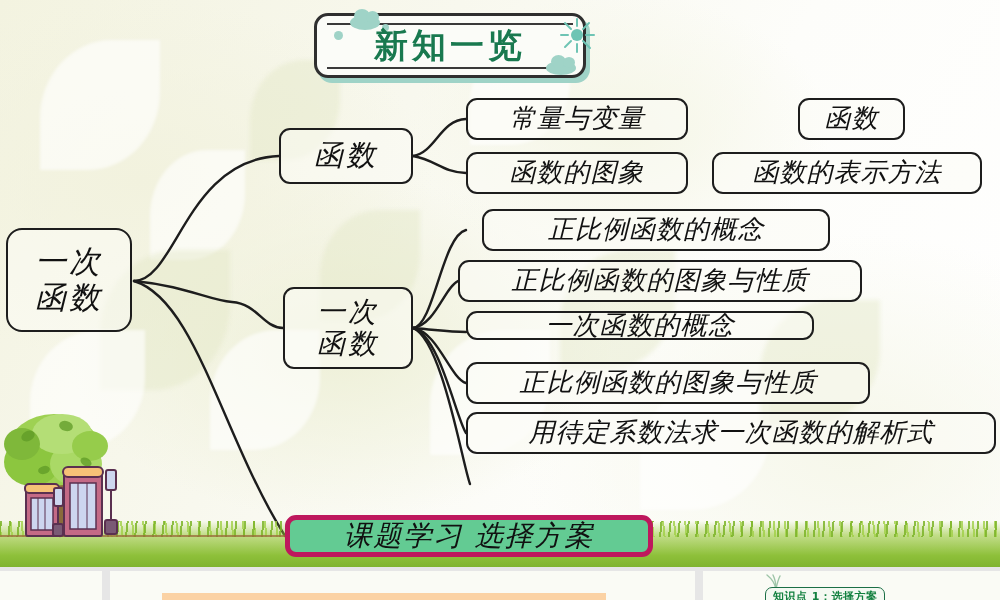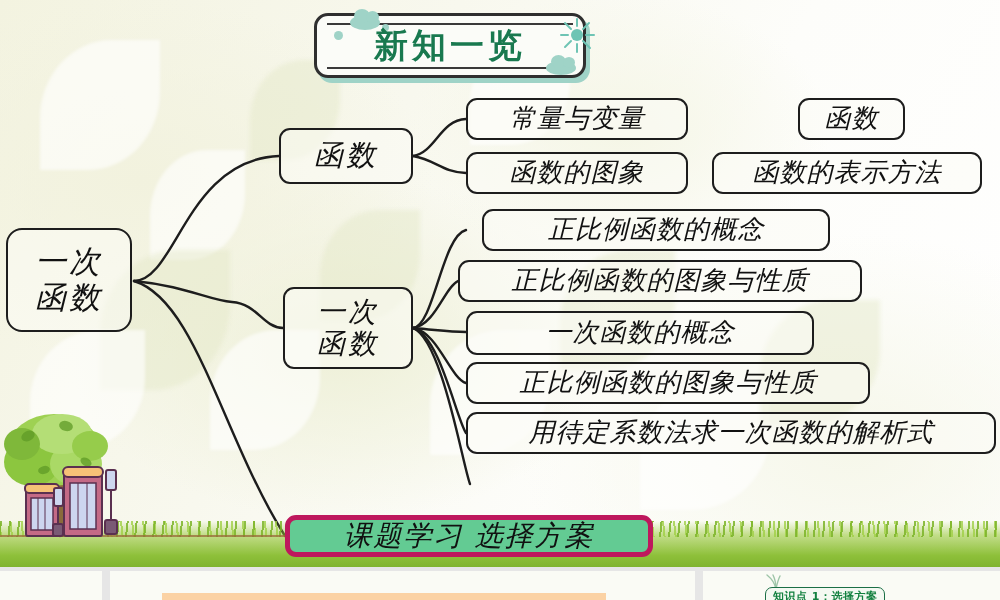--- a/index.html
+++ b/index.html
@@ -157,21 +157,21 @@
     letter-spacing: 3px;
   }
   .node.leaf-box { font-size: 26px; }
 
   .n-const   { left: 466px; top: 98px;  width: 222px; height: 42px; }
   .n-graph   { left: 466px; top: 152px; width: 222px; height: 42px; }
   .n-fn2     { left: 798px; top: 98px;  width: 107px; height: 42px; }
   .n-repr    { left: 712px; top: 152px; width: 270px; height: 42px; }
   .n-prop-c  { left: 466px; top: 209px; width: 348px; height: 42px; margin-left: 16px; }
   .n-prop-gp { left: 458px; top: 260px; width: 404px; height: 42px; }
-  .n-lin-c   { left: 466px; top: 311px; width: 348px; height: 44px; }
+  .n-lin-c   { left: 466px; top: 311px; width: 348px; height: 29px; }
   .n-lin-gp  { left: 466px; top: 362px; width: 404px; height: 42px; }
   .n-undet   { left: 466px; top: 412px; width: 530px; height: 42px; text-align: center; }
   .n-eq      { left: 470px; top: 463px; width: 405px; height: 42px; }
 
   .node.highlight {
     left: 285px; top: 515px; width: 368px; height: 42px;
     background: #63cb93;
     border: 5px solid #be185d;
     font-size: 28px;
     letter-spacing: 2px;

